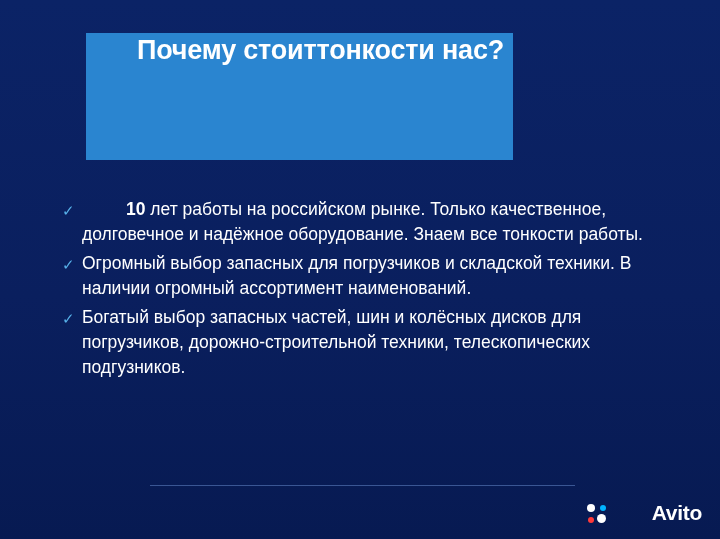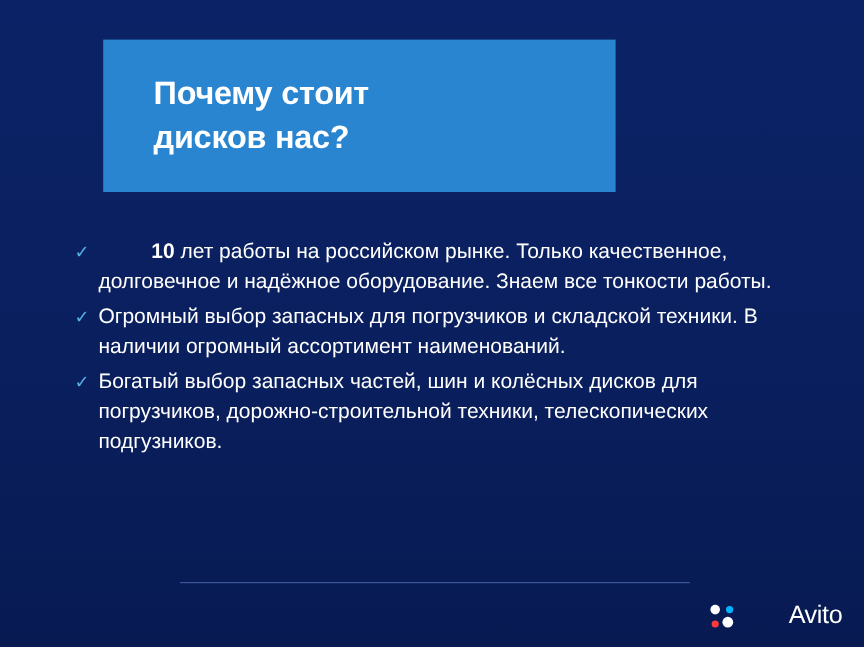--- a/index.html
+++ b/index.html
@@ -21,21 +21,21 @@
     box-sizing: border-box;
   }
   .title-box {
     position: absolute;
     left: 86px;
     top: 33px;
     width: 427px;
     height: 127px;
     background: #2a85d0;
     display: flex;
-    flex-direction: column;
+    flex-direction: row;
     justify-content: center;
     padding-left: 42px;
     box-sizing: border-box;
   }
   .title-line {
     color: #ffffff;
     font-size: 27px;
     font-weight: bold;
     line-height: 1.33;
     letter-spacing: -0.2px;
@@ -97,33 +97,33 @@
     border-radius: 50%;
     display: block;
   }
   .wm-d1 { width: 8px; height: 8px; background: #ffffff; left: 0; top: 0; }
   .wm-d2 { width: 6px; height: 6px; background: #0af; background: #00b4ff; right: 0; top: 1px; }
   .wm-d3 { width: 6px; height: 6px; background: #ff3a3a; left: 1px; bottom: 0; }
   .wm-d4 { width: 9px; height: 9px; background: #ffffff; right: 0; bottom: 0; }
   .wm-text {
     color: #ffffff;
     font-size: 21px;
-    font-weight: normal;
+    font-weight: bold;
     letter-spacing: -0.3px;
     margin-left: 40px;
   }
 </style>
 </head>
 <body>
 
 <div class="slide">
 
   <div class="title-box">
     <div class="title-line">Почему стоит</div>
-    <div class="title-line">дисков нас?</div>
+    <div class="title-line">тонкости нас?</div>
   </div>
 
   <div class="bullets">
 
     <div class="bullet">
       <div class="check">✓</div>
       <div class="bullet-text"><span class="lead">10</span><span> лет работы на российском рынке. Только качественное, долговечное и надёжное оборудование. Знаем все тонкости работы.</span></div>
     </div>
 
     <div class="bullet">

